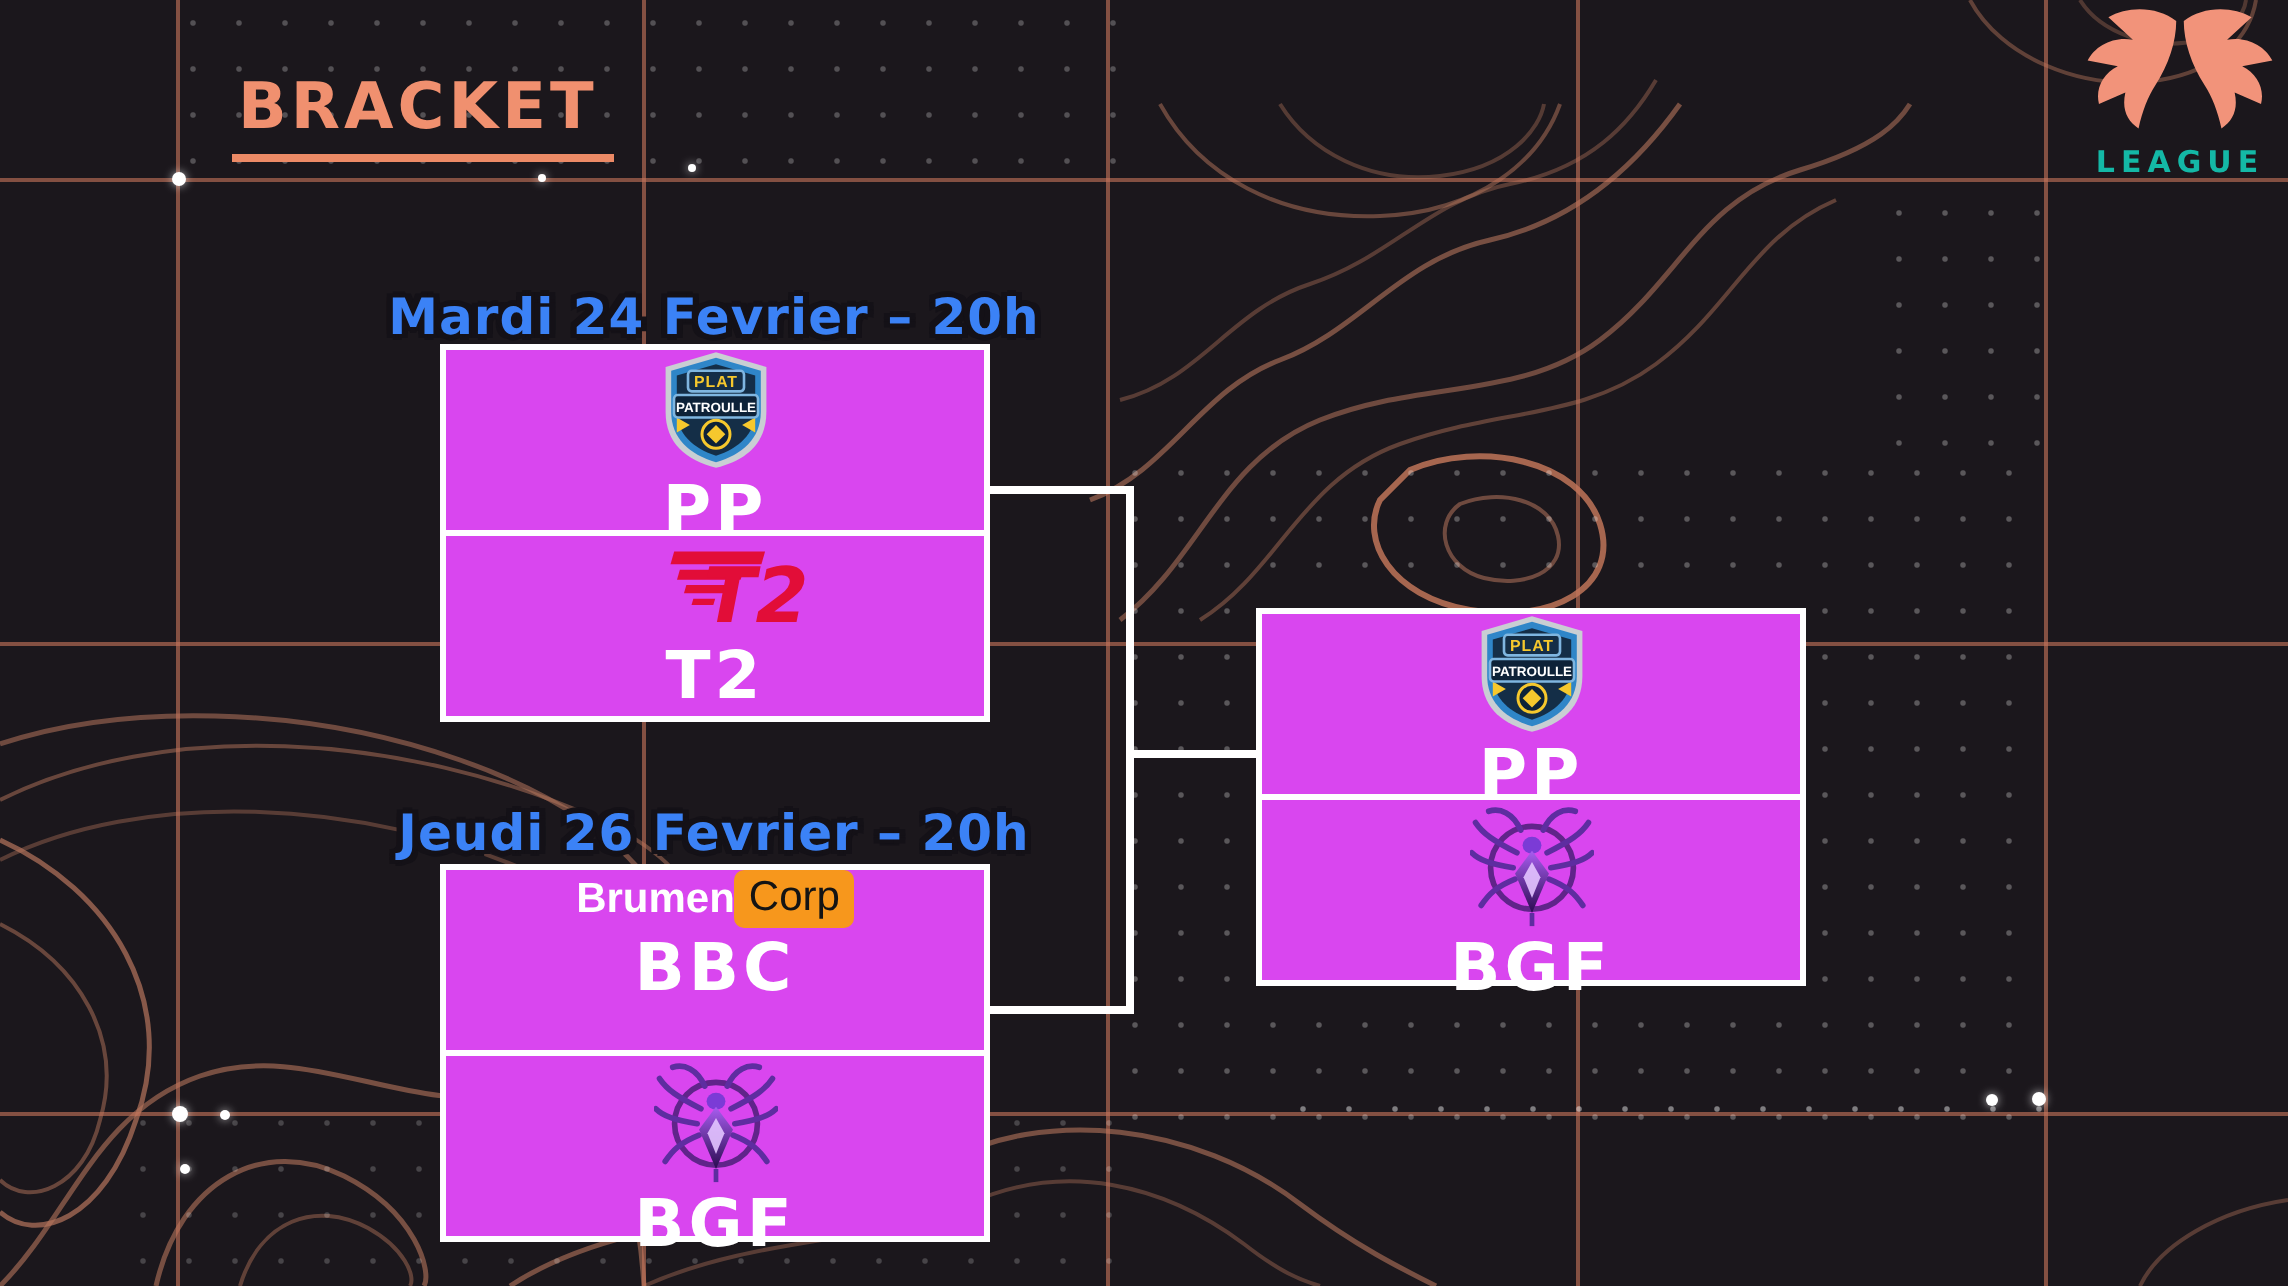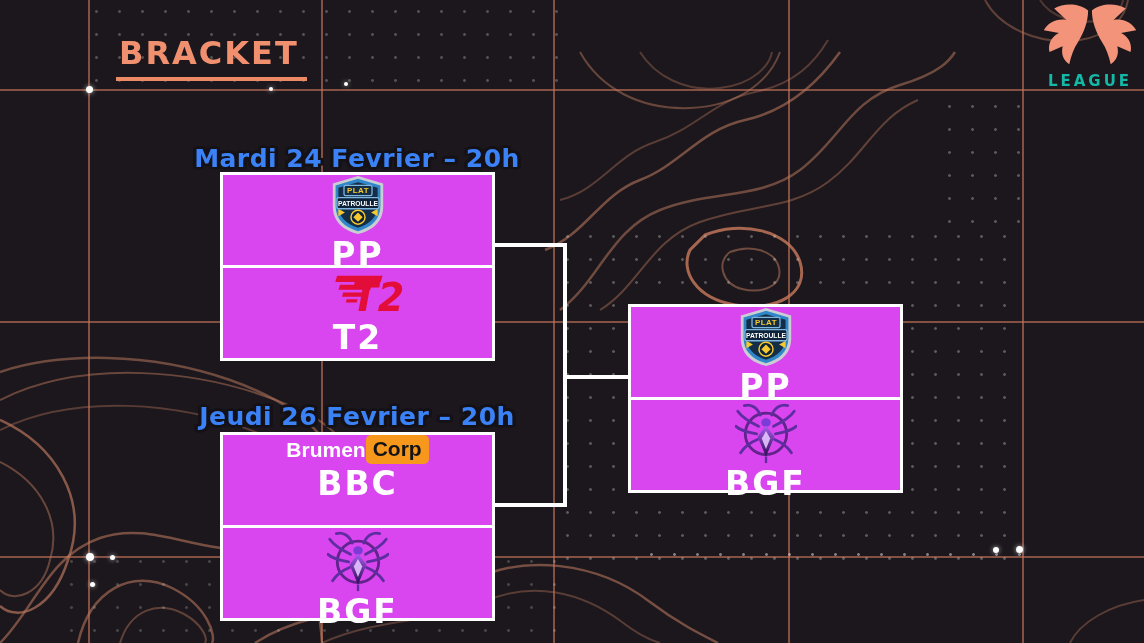--- a/index.html
+++ b/index.html
@@ -26,21 +26,21 @@
   .logo-cell{width:116px;display:flex;align-items:center;justify-content:center;flex:none;}
   .tag-cell{flex:1;text-align:center;color:#fff;font-size:33px;font-weight:800;letter-spacing:2px;}
   
   .cline{position:absolute;background:#fff;pointer-events:none;}
   
   .pp-top{fill:#f6c82d;font-family:"Liberation Sans",sans-serif;font-size:8.5px;font-weight:bold;text-anchor:middle;letter-spacing:.5px;}
   .pp-mid{fill:#fff;font-family:"Liberation Sans",sans-serif;font-size:7.2px;font-weight:bold;text-anchor:middle;}
   .t2-text{fill:#e20d38;font-family:"DejaVu Sans",sans-serif;font-size:42px;font-weight:800;font-style:italic;text-anchor:end;}
   .brumen{display:flex;align-items:center;white-space:nowrap;font-family:"Liberation Sans",sans-serif;}
   .brumen-left{color:#fff;font-size:21px;font-weight:bold;}
-  .brumen-right{background:#f7971c;color:#141414;font-size:21px;font-weight:bold;padding:2px 7px 3px;border-radius:5px;margin-left:0;}
+  .brumen-right{background:#f7971c;color:#141414;font-size:21px;font-weight:normal;padding:2px 7px 3px;border-radius:5px;margin-left:0;}
 </style>
 </head>
 <body>
 
 <div class="stage">
 
   <svg class="topo" width="1144" height="643" viewBox="0 0 1144 643">
     <g fill="none" stroke="#b5755c">
       <path stroke-width="2.5" opacity=".55" d="M560,310 C600,280 610,230 660,210 C710,190 760,200 800,170 C840,140 850,100 900,85 C940,73 950,60 955,52"></path>
       <path stroke-width="2" opacity=".45" d="M600,310 C640,285 650,240 700,222 C750,204 790,210 828,182 C866,154 876,118 918,100"></path>

